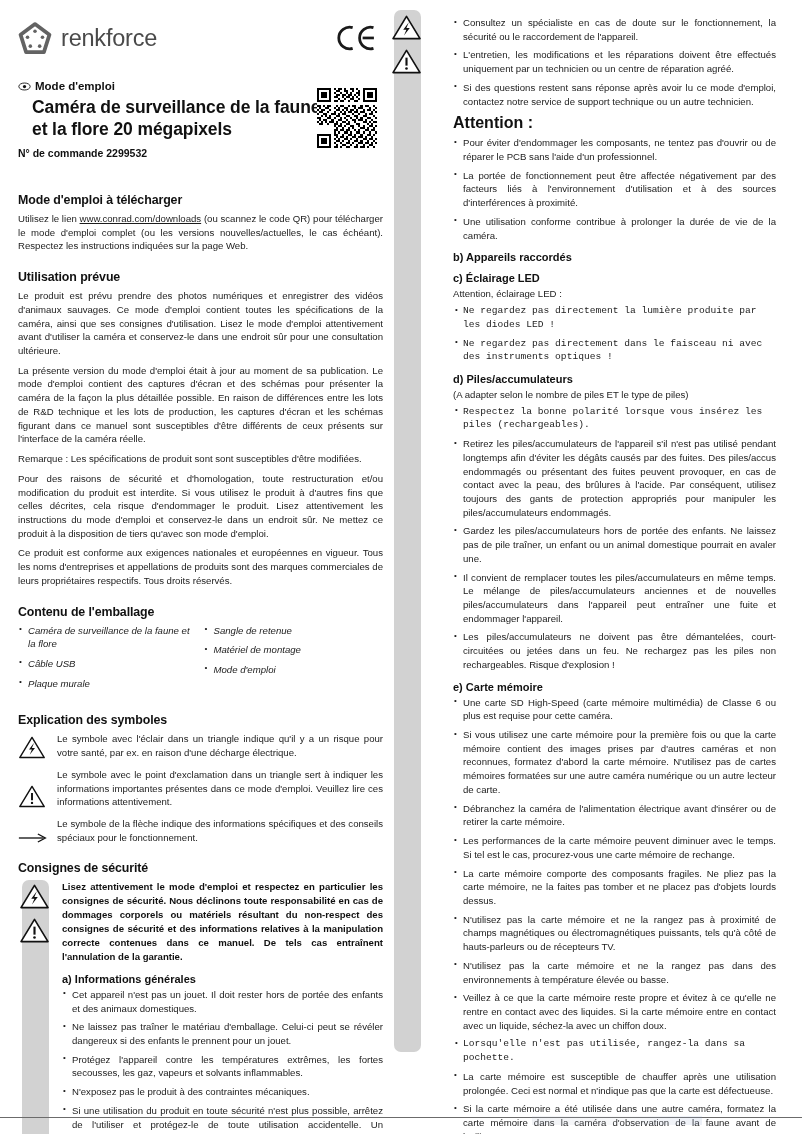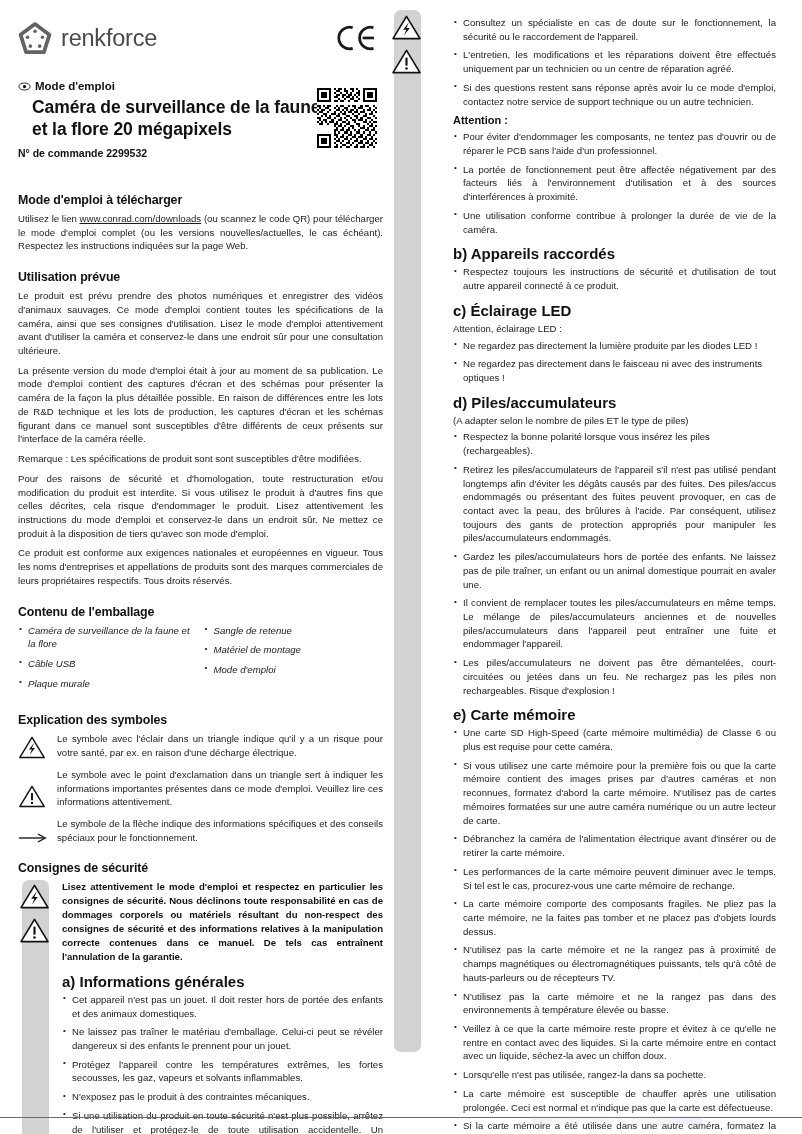--- a/index.html
+++ b/index.html
@@ -89,21 +89,21 @@
 
   
   h2.sec {
     font-size: 12.4px;
     font-weight: bold;
     color: #111;
     margin: 17px 0 5px 0;
     letter-spacing: -0.1px;
   }
   h3.sub {
-    font-size: 15px;
+    font-size: 11px;
     font-weight: bold;
     color: #111;
     margin: 9px 0 3px 0;
   }
   p.body {
     font-size: 9.6px;
     line-height: 1.43;
     margin: 0 0 6px 0;
     text-align: justify;
     color: #1c1c1c;
@@ -130,21 +130,21 @@
   }
   ul.bl > li::before {
     content: "\2022";
     position: absolute;
     left: 1px;
     top: -0.5px;
     font-size: 8px;
     line-height: 1.62;
     color: #1c1c1c;
   }
-  ul.bl > li.nojust { text-align: left; }
+  ul.bl > li.nojust { text-align: left; font-family: Liberation Mono, monospace; }
   ul.bl > li:last-child { margin-bottom: 0; }
 
   
   .pkg { display: flex; gap: 6px; margin-top: 2px; font-style: italic; }
   .pkg-col { width: 50%; }
   .pkg ul.bl > li { margin-bottom: 6px; text-align: left; }
 
   
   .symrow {
     display: flex;
@@ -211,21 +211,21 @@
   .right-icons {
     position: absolute;
     left: 0px;
     top: 14px;
     width: 33px;
   }
   .right-icons svg.tri { margin-bottom: 7px; width: 31px; height: 27px; }
   .right-body { margin-left: 44px; position: relative; }
 
   .attn {
-    font-size: 11px;
+    font-size: 16px;
     font-weight: bold;
     margin: 6px 0 4px 0;
     color: #111;
   }
 
   
   .footer-rule {
     position: absolute;
     left: 0;
     bottom: 16px;
@@ -635,23 +635,20 @@
       </ul>
 
       <div class="attn">Attention :</div>
       <ul class="bl">
         <li>Pour éviter d'endommager les composants, ne tentez pas d'ouvrir ou de réparer le PCB sans l'aide d'un professionnel.</li>
         <li>La portée de fonctionnement peut être affectée négativement par des facteurs liés à l'environnement d'utilisation et à des sources d'interférences à proximité.</li>
         <li>Une utilisation conforme contribue à prolonger la durée de vie de la caméra.</li>
       </ul>
 
       <h3 class="sub">b) Appareils raccordés</h3>
-      <ul class="bl">
-        <li>Respectez toujours les instructions de sécurité et d'utilisation de tout autre appareil connecté à ce produit.</li>
-      </ul>
 
       <h3 class="sub">c) Éclairage LED</h3>
       <p class="plain">Attention, éclairage LED :</p>
       <ul class="bl">
         <li class="nojust">Ne regardez pas directement la lumière produite par les diodes LED !</li>
         <li class="nojust">Ne regardez pas directement dans le faisceau ni avec des instruments optiques !</li>
       </ul>
 
       <h3 class="sub">d) Piles/accumulateurs</h3>
       <p class="plain">(A adapter selon le nombre de piles ET le type de piles)</p>

